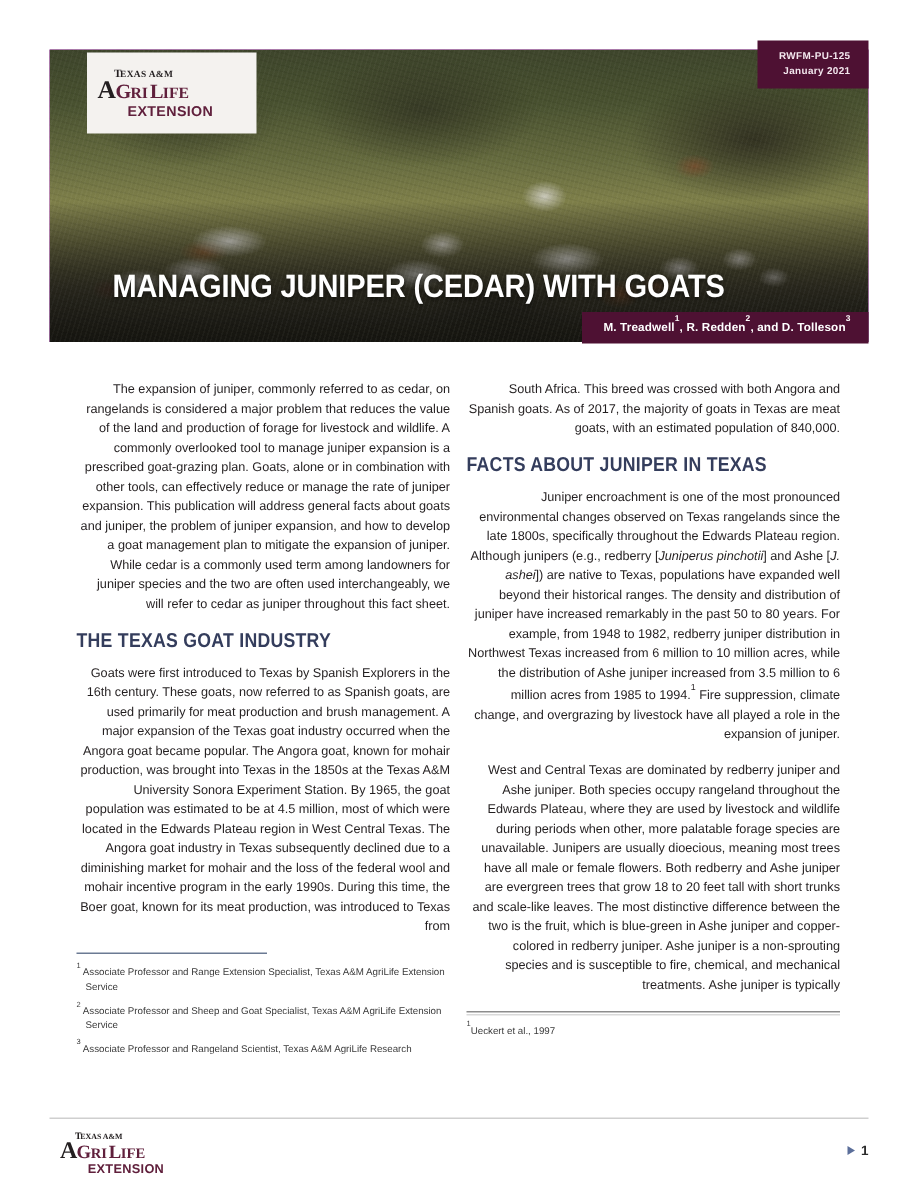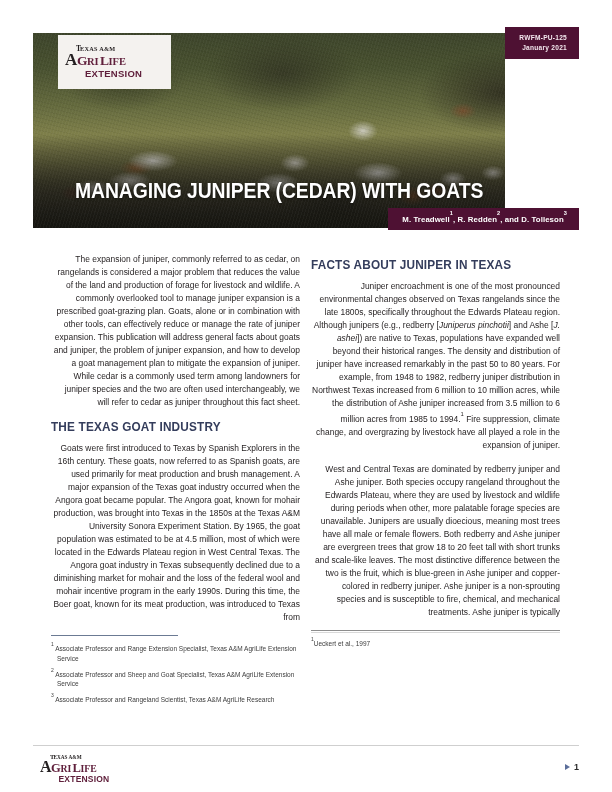--- a/index.html
+++ b/index.html
@@ -8,21 +8,21 @@
     background:#ffffff;
     font-family:"Liberation Sans", sans-serif;
     color:#231f20;
     overflow:hidden;
     position:relative;
   }
   .page{position:relative;width:612px;height:792px;box-sizing:border-box;}
 
   
   .hero{
-    position:absolute;left:33px;top:33px;width:472px;height:195px;
+    position:absolute;left:33px;top:33px;width:546px;height:195px;
     overflow:hidden;
     background:#a21caf;
   }
   .hero-photo{
     position:absolute;inset:0;
     background:
       
       linear-gradient(to bottom, rgba(20,22,12,0.08) 0%, rgba(20,22,12,0.10) 52%, rgba(18,18,14,0.55) 76%, rgba(14,14,12,0.80) 100%),
       
       radial-gradient(ellipse 36px 15px at 120px 128px, rgba(238,236,230,0.92) 0%, rgba(238,236,230,0.0) 70%),
@@ -227,20 +227,21 @@
 
       <div class="fn-block">
         <hr class="fn-rule">
         <p class="fn"><sup>1</sup> <span>Associate Professor and Range Extension Specialist, Texas A&amp;M AgriLife Extension Service</span></p>
         <p class="fn"><sup>2</sup> <span>Associate Professor and Sheep and Goat Specialist, Texas A&amp;M AgriLife Extension Service</span></p>
         <p class="fn tight"><sup>3</sup> <span>Associate Professor and Rangeland Scientist, Texas A&amp;M AgriLife Research</span></p>
       </div>
     </div>
 
     <div class="col col-right">
+      <p class="body">South Africa. This breed was crossed with both Angora and Spanish goats. As of 2017, the majority of goats in Texas are meat goats, with an estimated population of 840,000.</p>
 
       <h2 class="section">FACTS ABOUT JUNIPER IN TEXAS</h2>
 
       <p class="body"><span>Juniper encroachment is one of the most pronounced environmental changes observed on Texas rangelands since the late 1800s, specifically throughout the Edwards Plateau region. Although junipers (e.g., redberry [</span><i>Juniperus pinchotii</i><span>] and Ashe [</span><i>J. ashei</i><span>]) are native to Texas, populations have expanded well beyond their historical ranges. The density and distribution of juniper have increased remarkably in the past 50 to 80 years. For example, from 1948 to 1982, redberry juniper distribution in Northwest Texas increased from 6 million to 10 million acres, while the distribution of Ashe juniper increased from 3.5 million to 6 million acres from 1985 to 1994.</span><sup>1</sup><span> Fire suppression, climate change, and overgrazing by livestock have all played a role in the expansion of juniper.</span></p>
 
       <p class="body">West and Central Texas are dominated by redberry juniper and Ashe juniper. Both species occupy rangeland throughout the Edwards Plateau, where they are used by livestock and wildlife during periods when other, more palatable forage species are unavailable. Junipers are usually dioecious, meaning most trees have all male or female flowers. Both redberry and Ashe juniper are evergreen trees that grow 18 to 20 feet tall with short trunks and scale-like leaves. The most distinctive difference between the two is the fruit, which is blue-green in Ashe juniper and copper-colored in redberry juniper. Ashe juniper is a non-sprouting species and is susceptible to fire, chemical, and mechanical treatments. Ashe juniper is typically</p>
 
       <div class="fn-block">
         <hr class="fn-rule wide">
         <p class="fn tight"><sup>1</sup><span>Ueckert et al., 1997</span></p>

